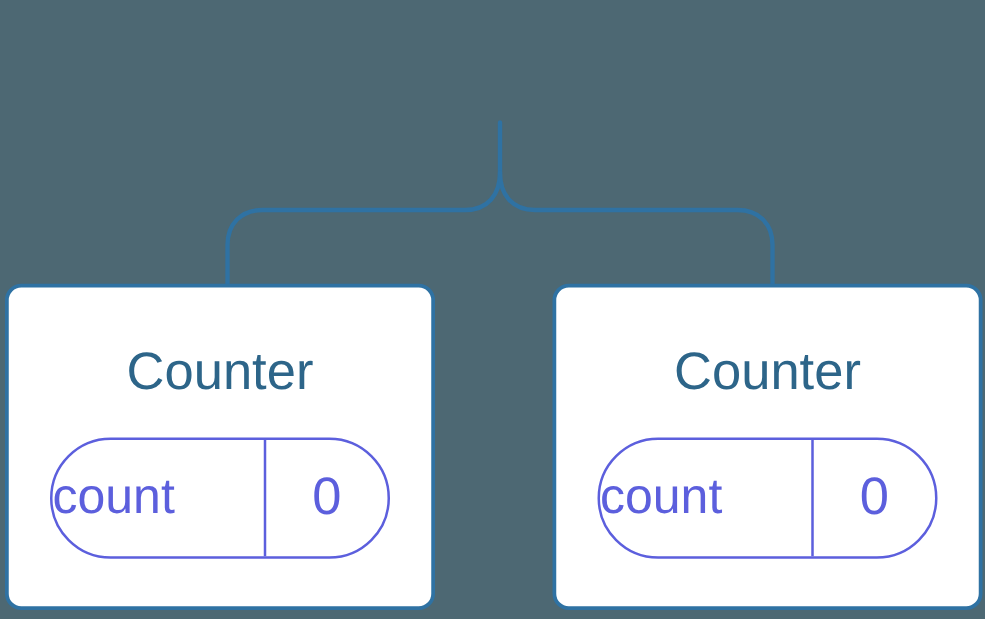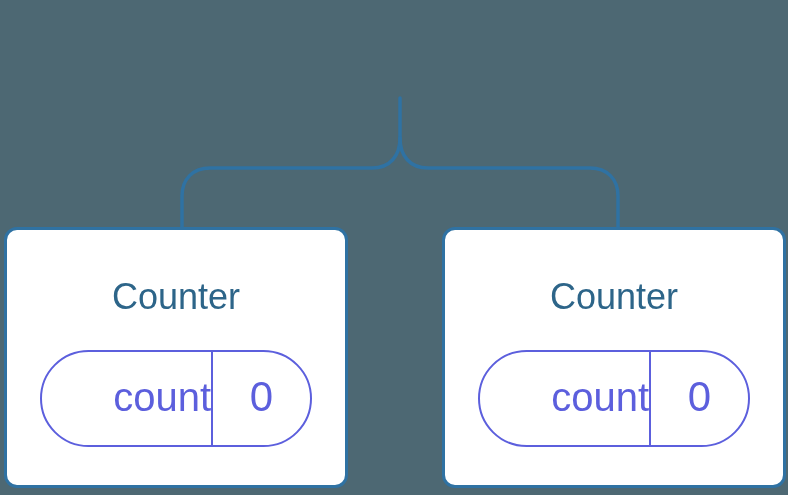--- a/index.html
+++ b/index.html
@@ -64,21 +64,21 @@
     border-radius: 13px;
     display: flex;
     flex-direction: column;
     align-items: center;
     z-index: 2;
   }
   .component-node.pos-left  { left: 4px; }
   .component-node.pos-right { left: 442px; }
   .component-title {
     margin-top: 42px;
-    font-size: 36px;
+    font-size: 42px;
     font-weight: 500;
     line-height: 50px;
     color: var(--component-title-text, #2D6589);
   }
   .state-pill {
     margin-top: 28px;
     width: 272px;
     height: 97px;
     box-sizing: border-box;
     border: 2px solid var(--state-accent, #5C5FDD);
@@ -87,21 +87,21 @@
     align-items: stretch;
     background: var(--node-fill, #FFFFFF);
   }
   .state-key-cell {
     width: 171px;
     flex: none;
     box-sizing: border-box;
     border-right: 2px solid var(--state-accent, #5C5FDD);
     display: flex;
     align-items: center;
-    justify-content: flex-end;
+    justify-content: flex-start;
   }
   .state-value-cell {
     flex: 1;
     display: flex;
     align-items: center;
     justify-content: center;
   }
   .state-key {
     font-size: 40px;
     color: var(--state-accent, #5C5FDD);

